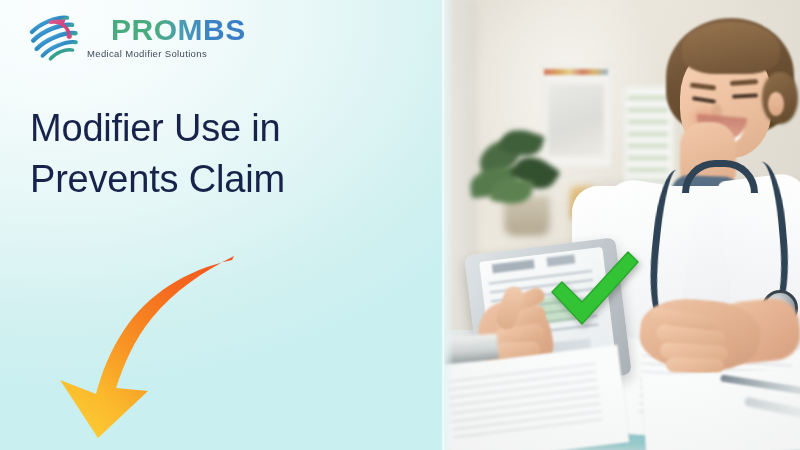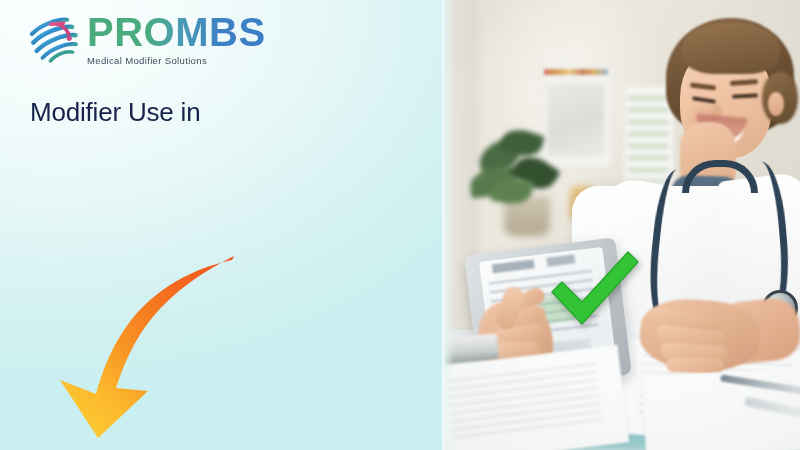--- a/index.html
+++ b/index.html
@@ -27,33 +27,33 @@
   }
 
   
   .logo{
     position:absolute;left:28px;top:10px;
     display:flex;align-items:center;gap:7px;
   }
   .logo-mark{width:52px;height:52px;flex:0 0 52px;position:relative;}
   .logo-text{display:flex;flex-direction:column;line-height:1;padding-top:2px;}
   .logo-word{
-    font-size:40px;font-weight:700;letter-spacing:.5px;
+    font-size:30px;font-weight:700;letter-spacing:.5px;
     background:linear-gradient(95deg,#4aab7e 0%,#4aab7e 34%,#4a9bb4 52%,#3c82c4 74%,#3a7cc6 100%);
-    -webkit-background-clip:text;background-clip:text;color:transparent;
+    -webkit-background-clip:text;background-clip:text;color:transparent;margin-left:24px;
     -webkit-text-fill-color:transparent;
   }
   .logo-tag{
     font-size:9.5px;color:#3f4a5c;letter-spacing:.35px;margin-top:4px;font-weight:400;
   }
 
   
   .headline{
     position:absolute;left:30px;top:78px;width:394px;
-    font-size:26px;line-height:1.33;font-weight:400;color:#17234a;
+    font-size:38px;line-height:1.33;font-weight:400;color:#17234a;
     letter-spacing:-.2px;
   }
   .headline .hl-accent{color:#1fb2e8;font-weight:700;}
   .hl-line{display:block;white-space:nowrap;}
 
   
   .arrow{
     position:absolute;left:36px;top:252px;width:200px;height:190px;
   }
 
@@ -250,20 +250,21 @@
         </svg>
       </div>
       <div class="logo-text">
         <div class="logo-word"><span>PRO</span><span>MBS</span></div>
         <div class="logo-tag">Medical Modifier Solutions</div>
       </div>
     </div>
 
     <h1 class="headline">
       <span class="hl-line">Modifier Use in</span>
+      <span class="hl-line">Prevents Claim</span>
     </h1>
 
     <div class="arrow">
       <svg viewBox="0 0 200 190" width="200" height="190" aria-hidden="true">
         <defs>
           <linearGradient id="gArrow" x1="1" y1="0" x2="0.15" y2="1">
             <stop offset="0%" stop-color="#f2511c"></stop>
             <stop offset="28%" stop-color="#f56a1e"></stop>
             <stop offset="58%" stop-color="#f89224"></stop>
             <stop offset="82%" stop-color="#fbb92c"></stop>

